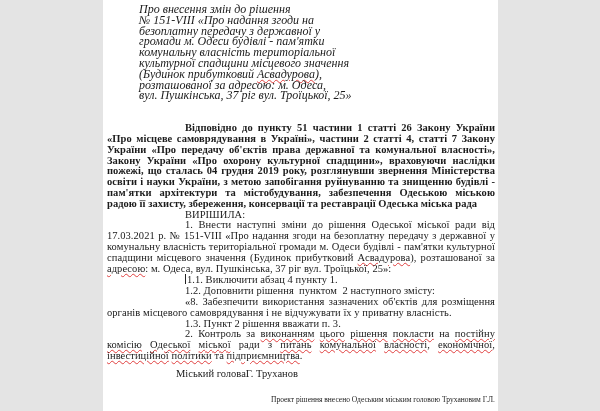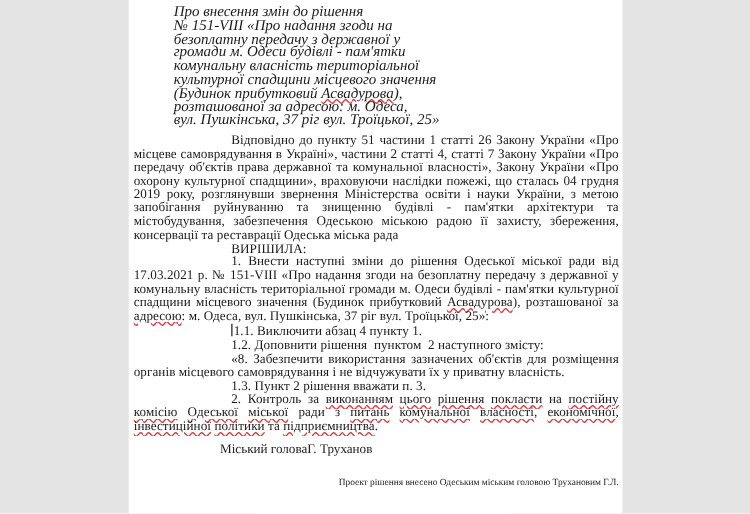--- a/index.html
+++ b/index.html
@@ -32,21 +32,21 @@
   }
   .t-line{white-space:nowrap;}
   .para{
     margin:0;
     font-size:10.5px;
     line-height:10.8px;
     text-align:justify;
     text-indent:78px;
     letter-spacing:0.05px;
   }
-  .para.first{margin-top:7px;}
+  .para.first{margin-top:22px;font-weight:bold;}
   .sp{
     text-decoration:underline;
     text-decoration-style:wavy;
     text-decoration-color:var(--sp);
     text-decoration-thickness:1px;
     text-underline-offset:1px;
   }
   .cursor{
     display:inline-block;
     width:1px;height:10px;

